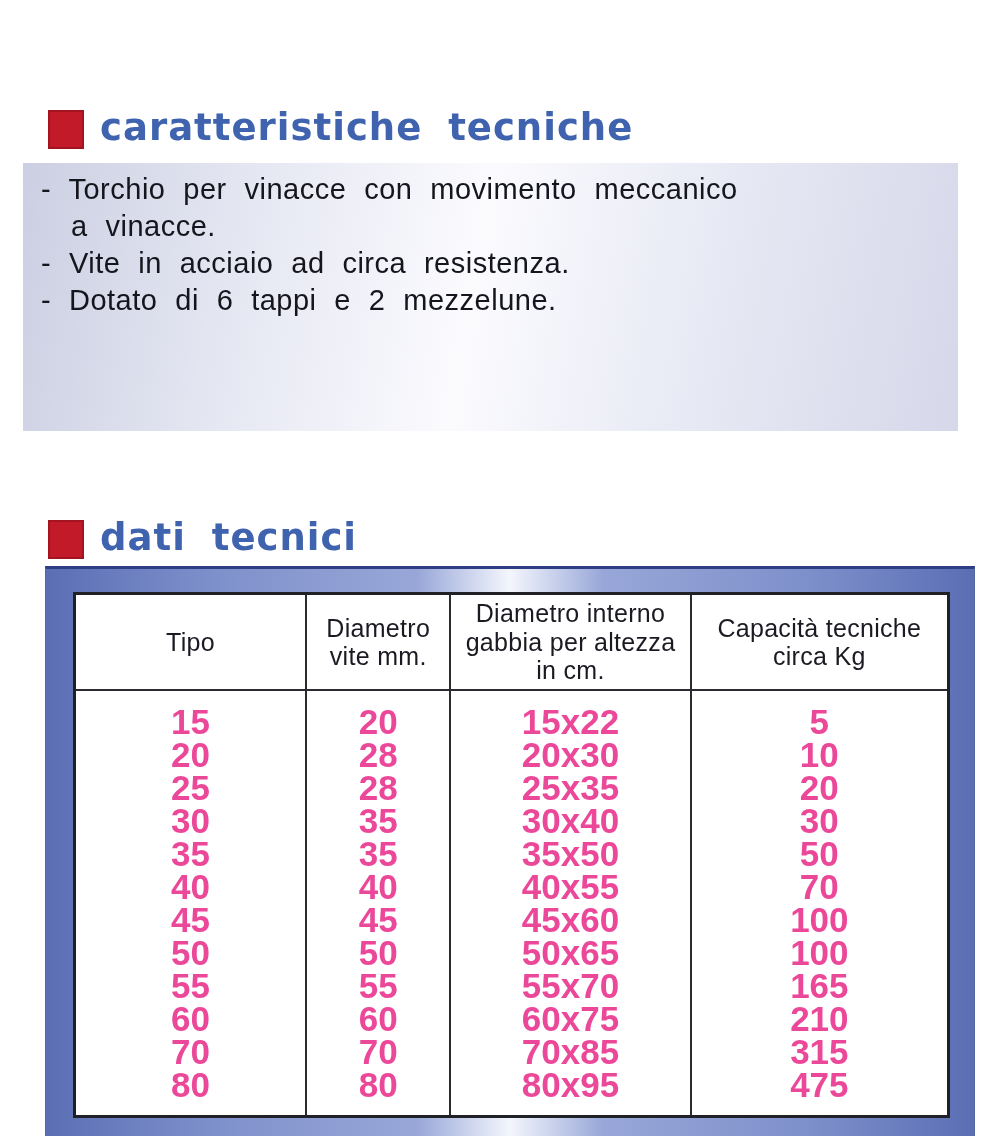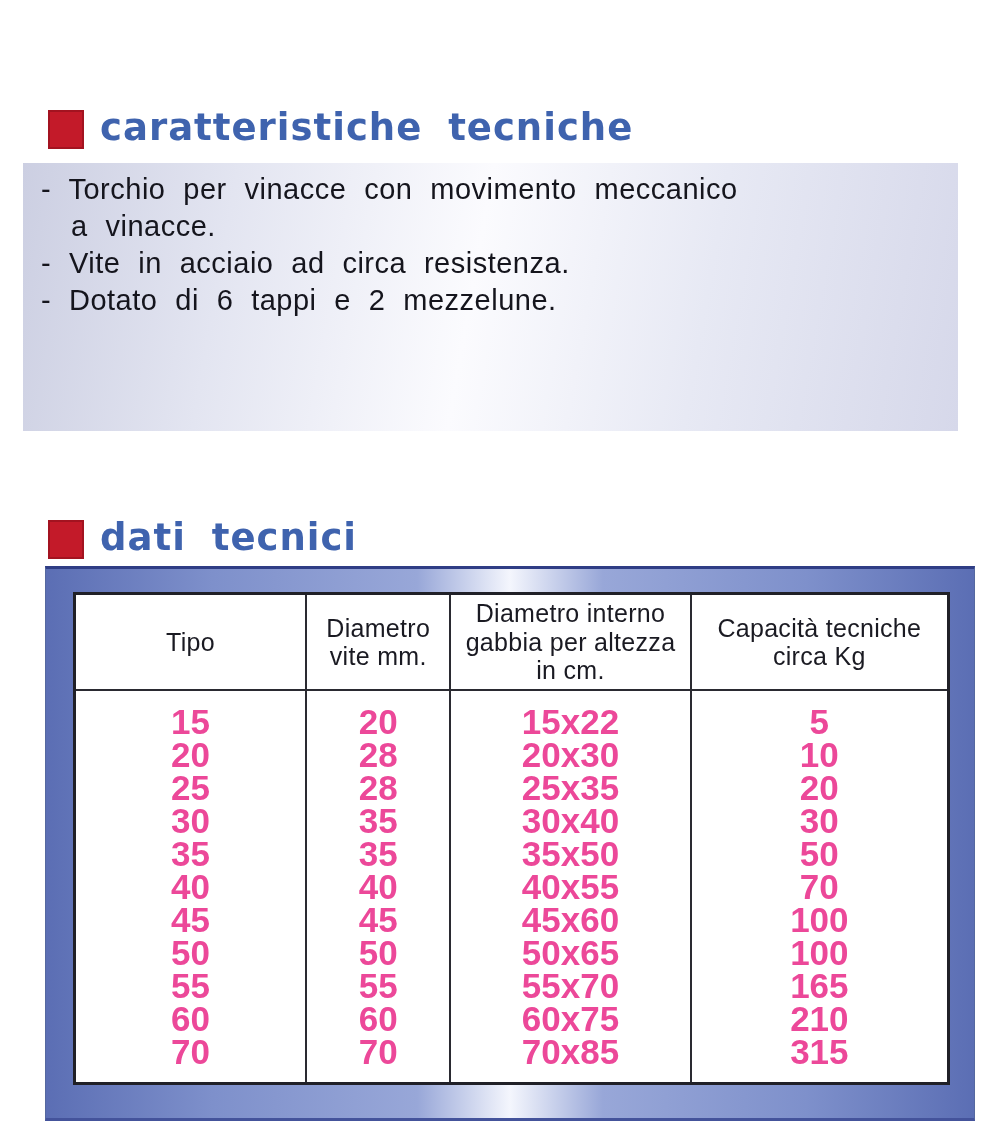--- a/index.html
+++ b/index.html
@@ -212,15 +212,21 @@
           <td>60</td>
           <td>60x75</td>
           <td>210</td>
         </tr>
         <tr>
           <td>70</td>
           <td>70</td>
           <td>70x85</td>
           <td>315</td>
         </tr>
+        <tr>
+          <td>80</td>
+          <td>80</td>
+          <td>80x95</td>
+          <td>475</td>
+        </tr>
       </tbody>
   </table>
 </div>
 
 </body></html>

